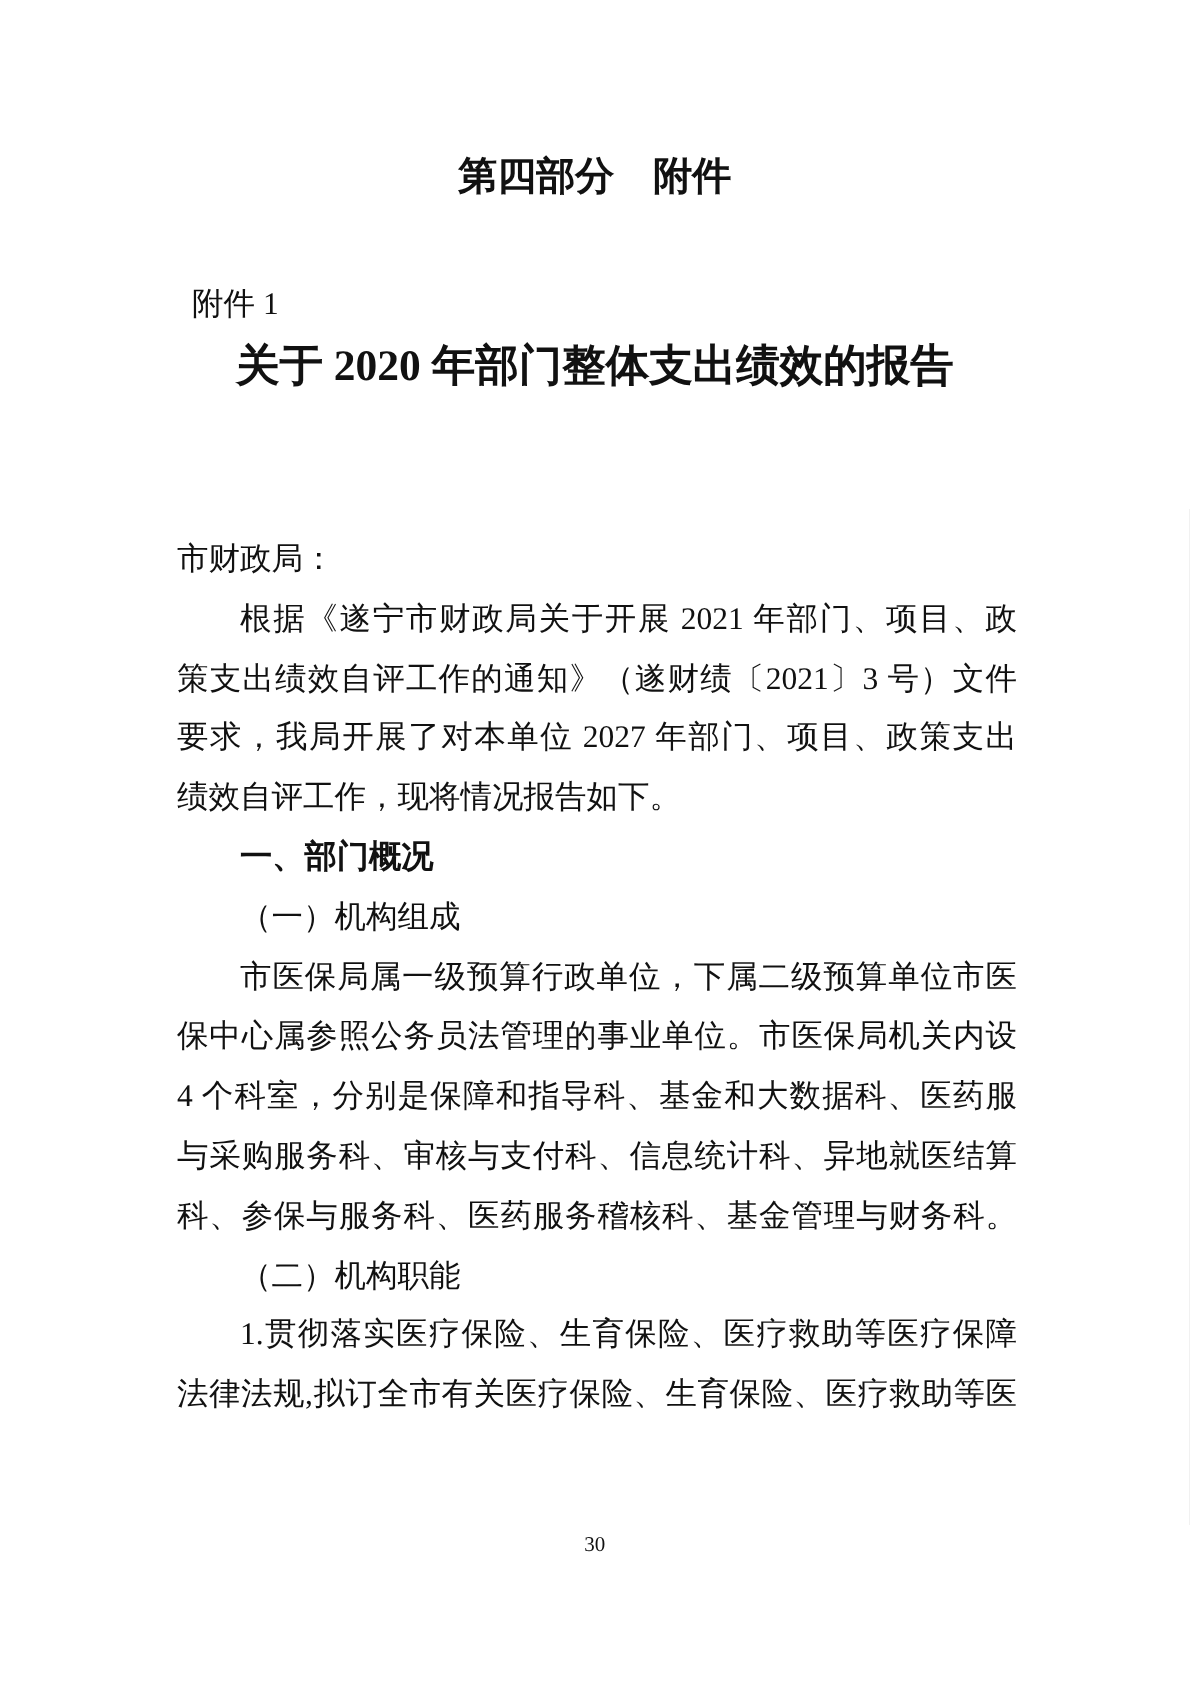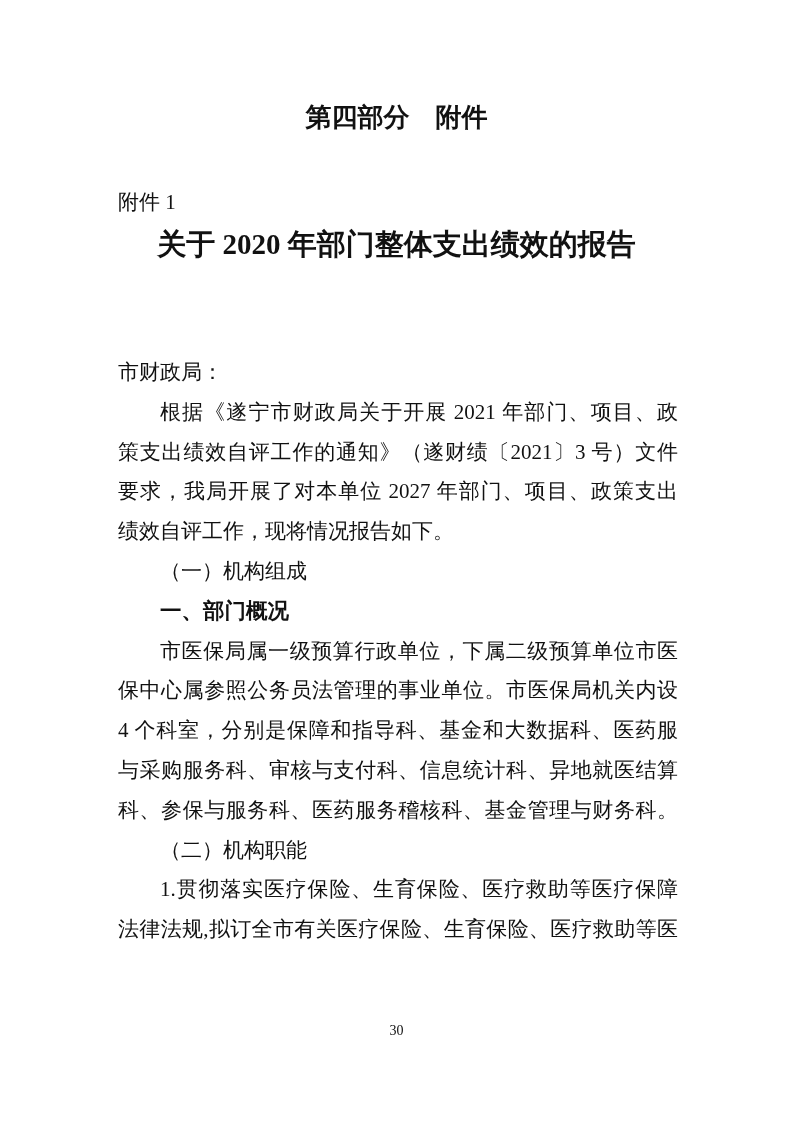--- a/index.html
+++ b/index.html
@@ -23,21 +23,21 @@
     right: 0;
     top: 99px;
     height: 38px;
     line-height: 38px;
     text-align: center;
     font-size: 26px;
     font-weight: bold;
   }
   .attachment-label {
     position: absolute;
-    left: 118px;
+    left: 128px;
     top: 188px;
     height: 28px;
     line-height: 28px;
     font-size: 21px;
   }
   .doc-title {
     position: absolute;
     left: 0;
     right: 0;
     top: 222px;
@@ -97,22 +97,22 @@
   <div class="doc-title">
     <div>关于 2020 年部门整体支出绩效的报告</div>
   </div>
 
   <div class="body-block">
     <div class="line">市财政局：</div>
     <div class="line ind j">根据《遂宁市财政局关于开展 2021 年部门、项目、政</div>
     <div class="line j">策支出绩效自评工作的通知》（遂财绩〔2021〕3 号）文件</div>
     <div class="line j">要求，我局开展了对本单位 2027 年部门、项目、政策支出</div>
     <div class="line">绩效自评工作，现将情况报告如下。</div>
+    <div class="line ind h1">一、部门概况</div>
     <div class="line ind h2">（一）机构组成</div>
-    <div class="line ind h1">一、部门概况</div>
     <div class="line ind j">市医保局属一级预算行政单位，下属二级预算单位市医</div>
     <div class="line j">保中心属参照公务员法管理的事业单位。市医保局机关内设</div>
     <div class="line j">4 个科室，分别是保障和指导科、基金和大数据科、医药服</div>
     <div class="line j">与采购服务科、审核与支付科、信息统计科、异地就医结算</div>
     <div class="line j">科、参保与服务科、医药服务稽核科、基金管理与财务科。</div>
     <div class="line ind h2">（二）机构职能</div>
     <div class="line ind j">1.贯彻落实医疗保险、生育保险、医疗救助等医疗保障</div>
     <div class="line j">法律法规,拟订全市有关医疗保险、生育保险、医疗救助等医</div>
   </div>
 

